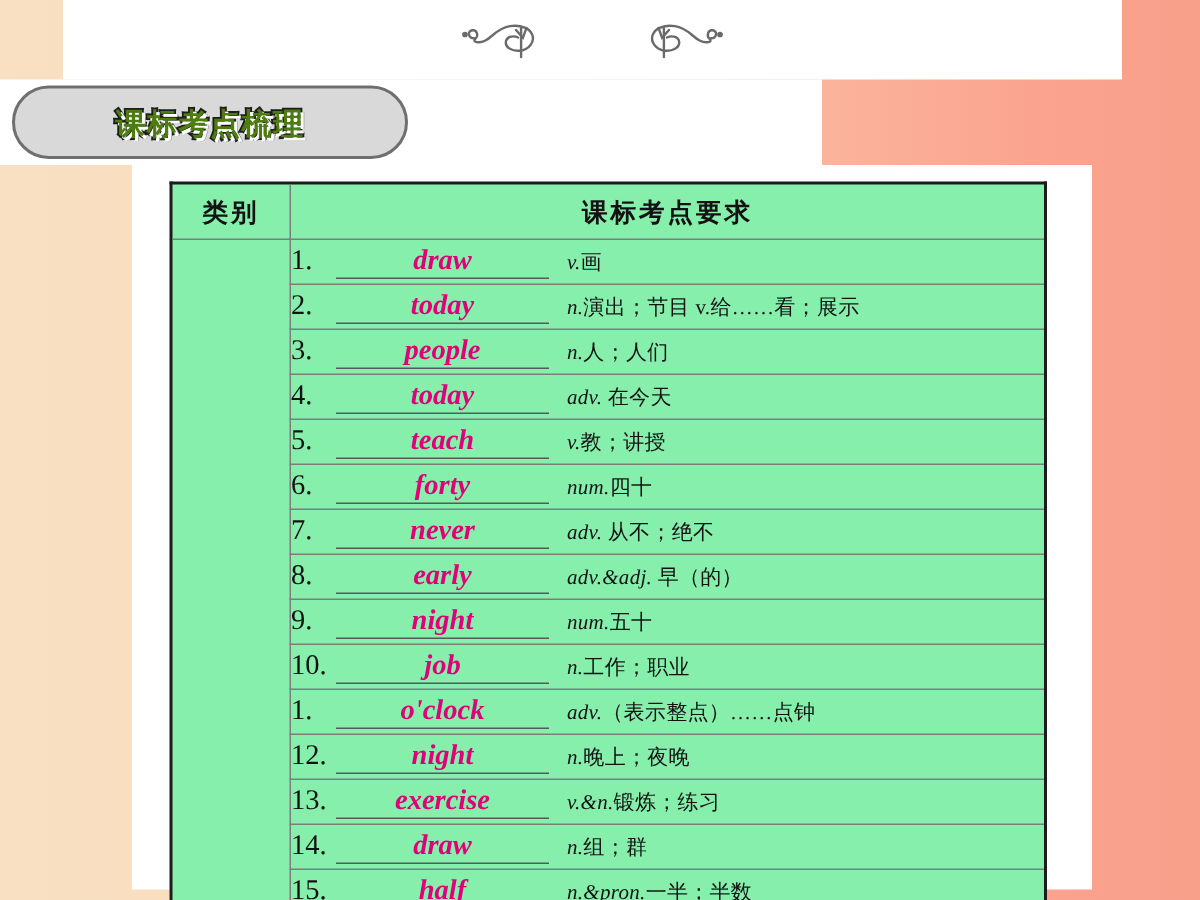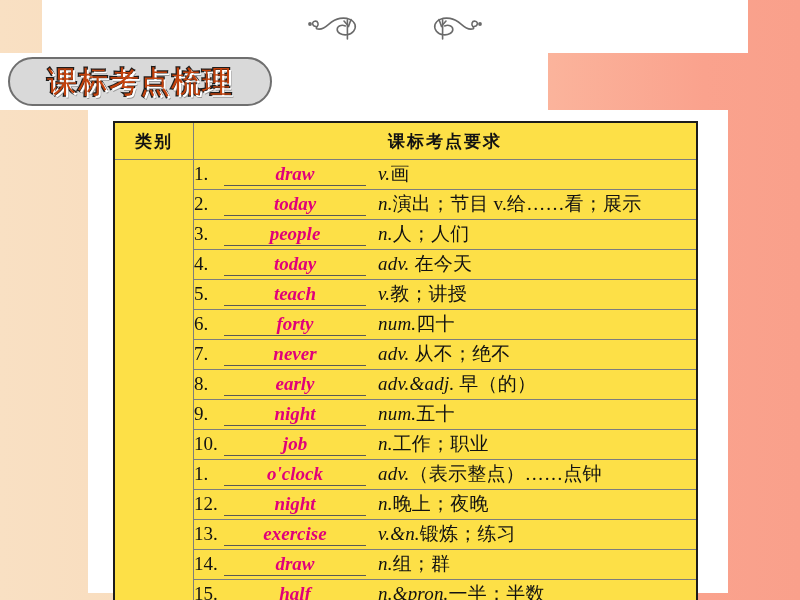--- a/index.html
+++ b/index.html
@@ -74,24 +74,24 @@
     border: 2px solid #6f6f6f;
     border-radius: 26px;
     background: #d9d9d9;
     box-sizing: border-box;
     display: flex;
     align-items: center;
     justify-content: center;
   }
   #badge-label {
     font-family: "DejaVu Sans", "Liberation Sans", sans-serif;
-    font-weight: normal;
-    font-size: 30px;
+    font-weight: bold;
+    font-size: 20px;
     line-height: 1;
-    color: #c2410c;
+    color: #4d7c0f;
     letter-spacing: 1px;
     -webkit-text-stroke: 2.4px #1d1d1d;
     paint-order: stroke fill;
     text-shadow: 2px 2px 0 #ffffff, 2.5px 2.5px 0 #9a9a9a;
     white-space: nowrap;
   }
 
   
   #content-panel {
     position: absolute;
@@ -110,21 +110,21 @@
     width: 585px;
     border-collapse: collapse;
     background: #ffffff;
     table-layout: fixed;
   }
   #points-table th,
   #points-table td {
     border: 1px solid #7d7d7d;
     padding: 0;
     vertical-align: middle;
-    background: #fde047;
+    background: #86efac;
   }
   #points-table .outer-l { border-left: 2px solid #1c1c1c; }
   #points-table .outer-r { border-right: 2px solid #1c1c1c; }
   #points-table thead th { border-top: 2px solid #1c1c1c; }
 
   th.col-category { width: 78px; }
   th.col-requirement { width: auto; margin-top: 10px; }
 
   thead th {
     height: 36px;
@@ -175,21 +175,21 @@
   .entry-answer {
     font-family: "Liberation Serif", "DejaVu Serif", serif;
     font-weight: bold;
     font-style: italic;
     font-size: 19px;
     color: #e0007a;
     margin-top: 19px;
   }
   .entry-meaning {
     font-family: "Liberation Serif", "DejaVu Serif", serif;
-    font-size: 19px;
+    font-size: 14px;
     color: #121212;
     letter-spacing: 0.2px;
   }
   .entry-meaning .pos {
     font-style: italic;
   }
 </style>
 </head>
 <body>
 

